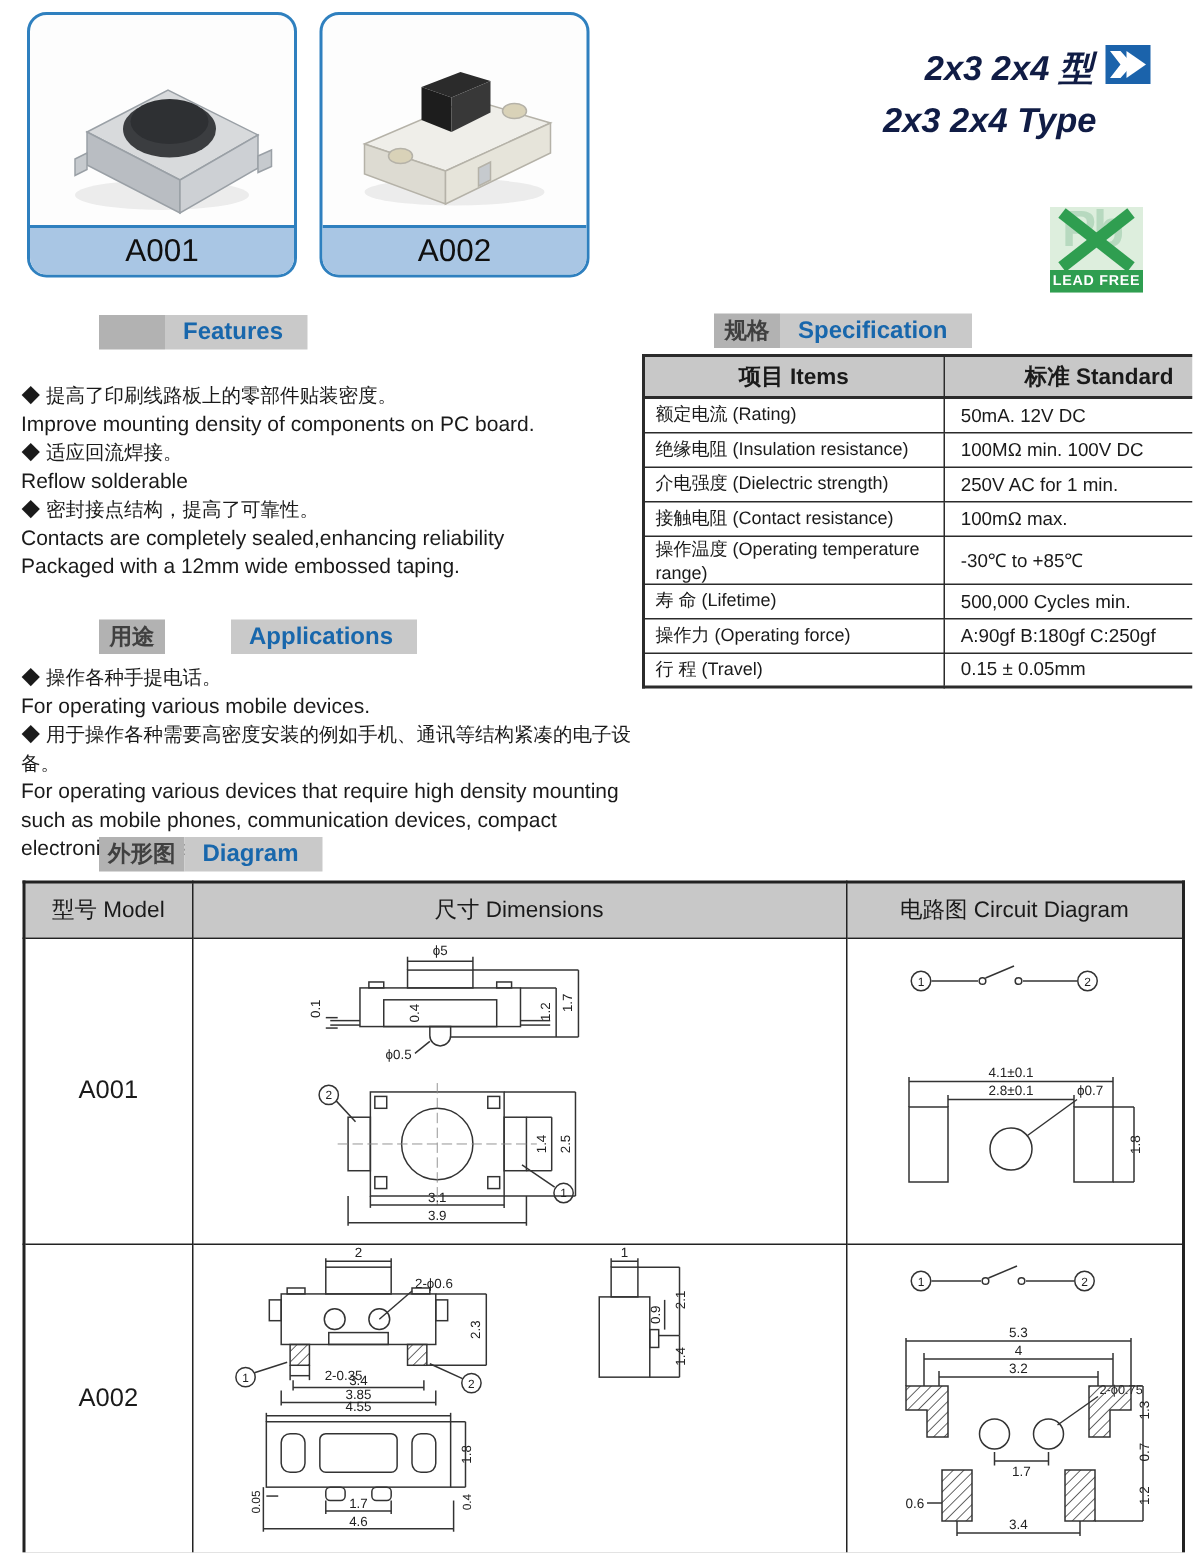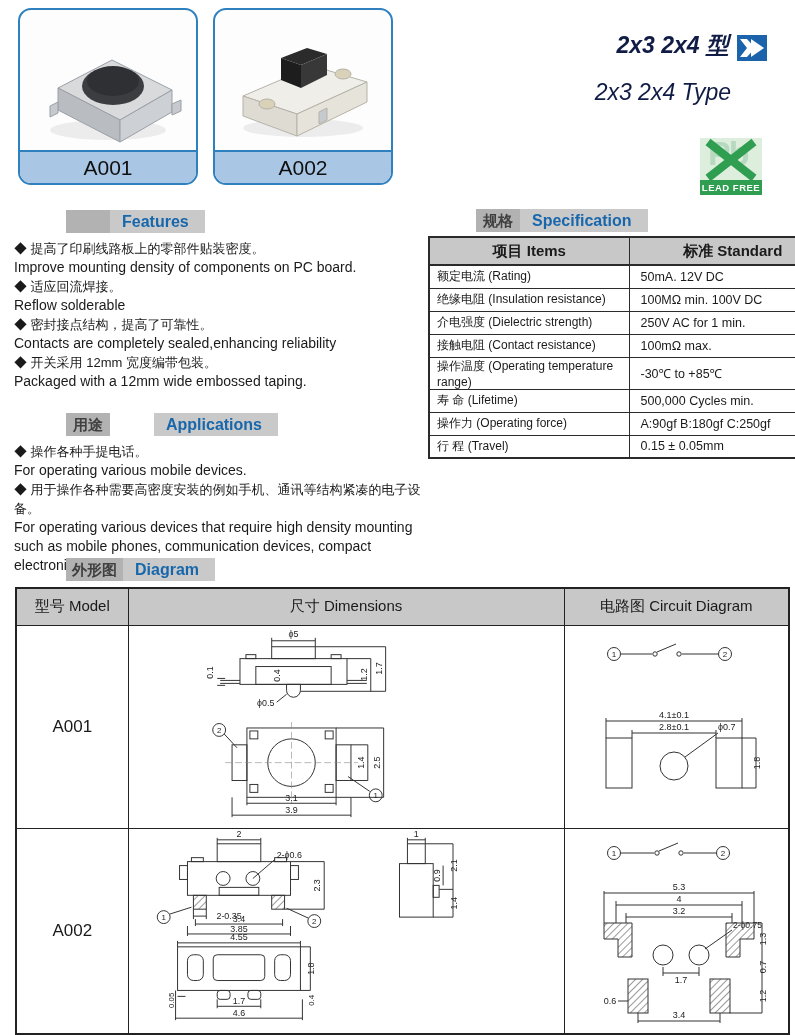--- a/index.html
+++ b/index.html
@@ -8,22 +8,22 @@
   .page { position:relative; width:795px; height:1035px; background:#fff; overflow:hidden; }
 
   
   .card { position:absolute; top:8px; width:180px; height:177px; border:2px solid #2f80bf; border-radius:13px; background:#fdfdfd; overflow:hidden; }
   .card.c1 { left:18px; } .card.c2 { left:213px; }
   .card .photo { position:absolute; top:0; left:0; width:176px; height:142px; }
   .card .label { position:absolute; bottom:0; left:0; right:0; height:33px; background:#a9c6e4; border-top:2px solid #2f80bf; text-align:center; font-size:21px; line-height:31px; color:#101010; }
 
   
   .title-block { position:absolute; top:30px; right:28px; text-align:right; color:#101c45; }
-  .title-l1 { font-size:23px; font-weight:bold; font-style:italic; display:flex; align-items:flex-end; justify-content:flex-end; gap:8px; }
-  .title-l2 { font-size:23px; font-weight:normal; font-style:italic; margin-top:18px; padding-right:36px; }
+  .title-l1 { font-size:23px; font-weight:bold; font-style:italic; display:flex; align-items:flex-start; justify-content:flex-end; gap:8px; }
+  .title-l2 { font-size:23px; font-weight:bold; font-style:italic; margin-top:6px; padding-right:36px; }
   .arrow-badge { width:30px; height:26px; background:#1b63ab; display:inline-block; font-style:normal; }
 
   
   .leadfree { position:absolute; left:700px; top:138px; width:62px; height:57px; background:#ddeedd; }
   .leadfree .pb { position:absolute; top:-4px; left:8px; font-size:34px; font-weight:bold; color:#b7d9bf; letter-spacing:-2px; }
   .leadfree .bar { position:absolute; bottom:0; left:0; right:0; height:15px; background:#2f9e50; color:#fff; font-size:9.5px; font-weight:bold; text-align:center; line-height:15px; letter-spacing:.5px; }
   .leadfree svg { position:absolute; top:0; left:0; }
 
   
   .hdr { position:absolute; display:flex; height:23px;margin-left:48px; }
@@ -109,28 +109,27 @@
       <line x1="8" y1="4" x2="54" y2="40" stroke="#2f9e50" stroke-width="8"></line>
       <line x1="54" y1="4" x2="8" y2="40" stroke="#2f9e50" stroke-width="8"></line>
     </svg>
     <div class="bar">LEAD FREE</div>
   </div>
 
   <div class="hdr" style="left:18px; top:210px;">
     <span class="zh"></span>
     <span class="en">Features</span>
   </div>
-  <div class="textcol" style="top:239px;">
+  <div class="textcol" style="top:254px;">
     <p class="zh-line">◆ 提高了印刷线路板上的零部件贴装密度。</p>
     <p class="en-line">Improve mounting density of components on PC board.</p>
     <p class="zh-line">◆ 适应回流焊接。</p>
     <p class="en-line">Reflow solderable</p>
     <p class="zh-line">◆ 密封接点结构，提高了可靠性。</p>
     <p class="en-line">Contacts are completely sealed,enhancing reliability</p>
-    <p class="zh-line">◆ 开关采用 12mm 宽度编带包装。</p>
     <p class="en-line">Packaged with a 12mm wide embossed taping.</p>
   </div>
 
   <div class="hdr" style="left:18px; top:413px;gap:44px;">
     <span class="zh">用途</span>
     <span class="en">Applications</span>
   </div>
   <div class="textcol" style="top:442px;">
     <p class="zh-line">◆ 操作各种手提电话。</p>
     <p class="en-line">For operating various mobile devices.</p>

